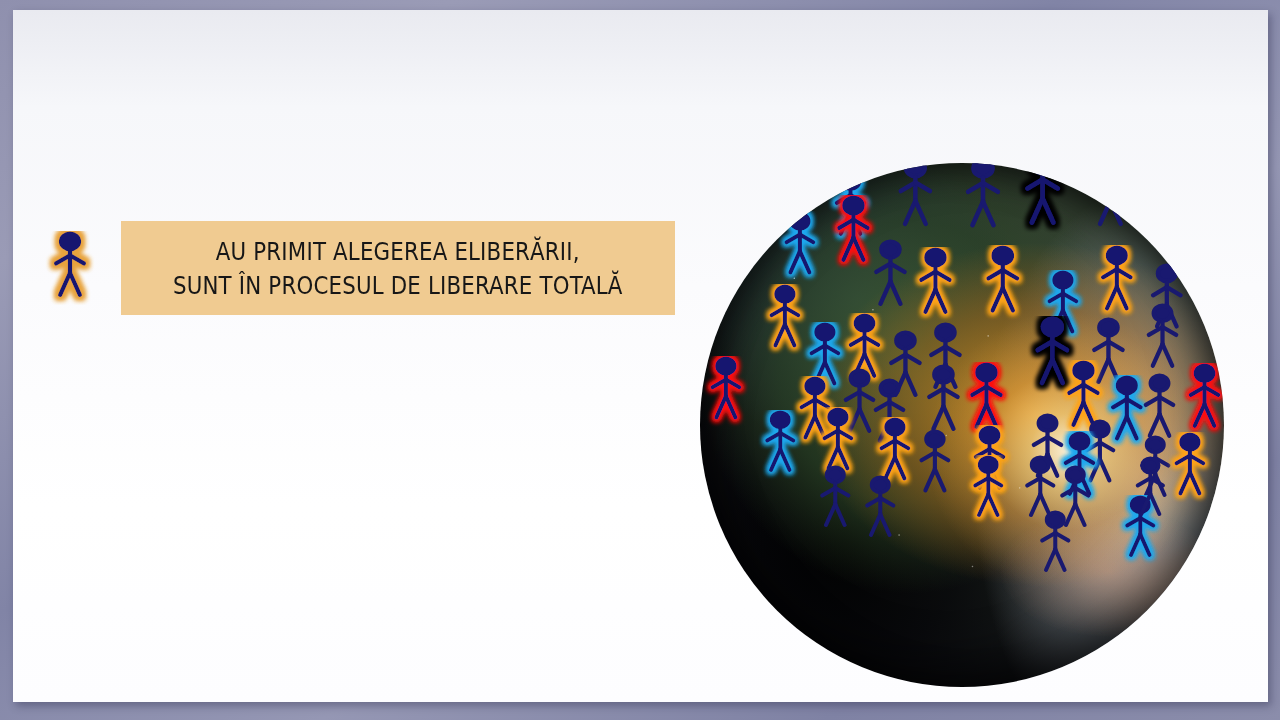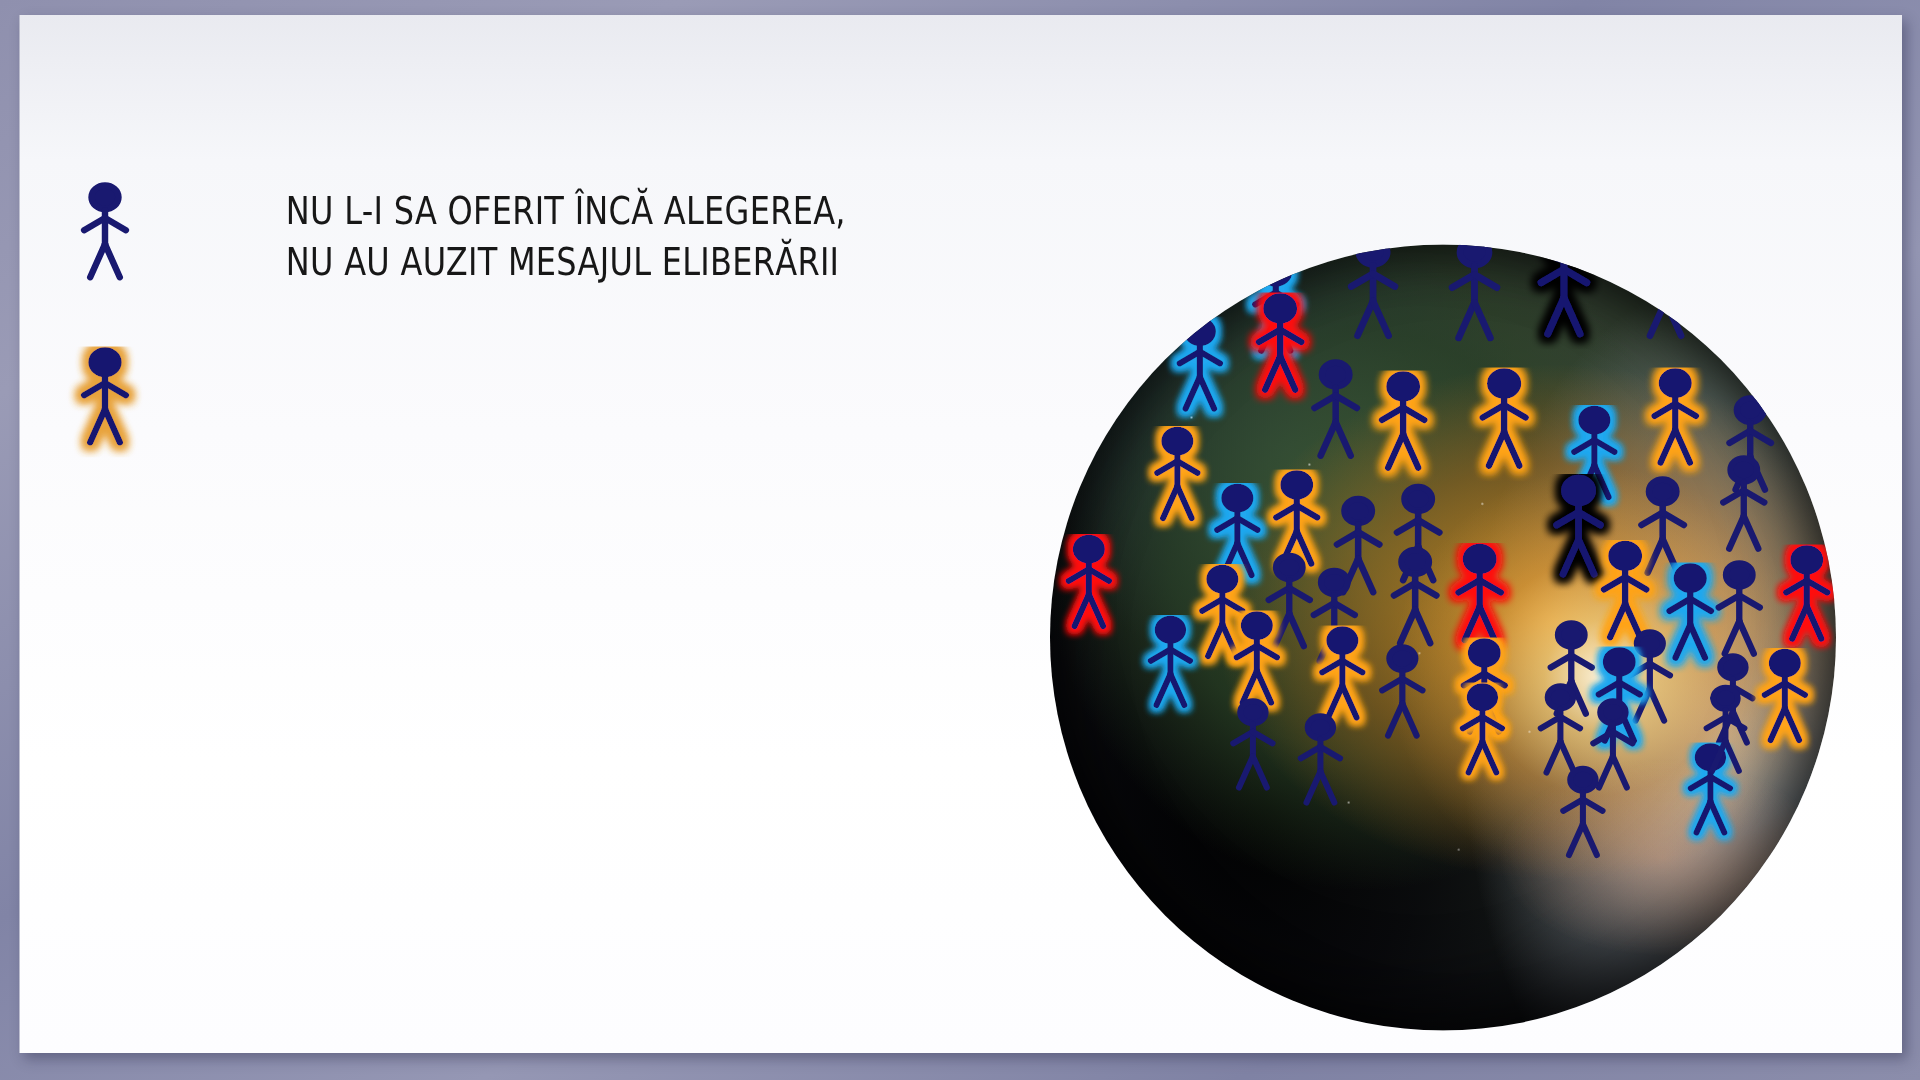--- a/index.html
+++ b/index.html
@@ -1143,39 +1143,20 @@
       <line x1="50" y1="72" x2="67" y2="110"></line>
     </g>
               </g>
           </svg></span>
         </div>
       </div>
 
   </div>
 
 
-  <div class="bullet-row" id="bullet-row-1">
-    <div class="bullet-icon-slot">
-      <span class="figure-wrap" id="bullet-icon-1"><svg width="58" height="74.24" viewBox="0 0 100 128" xmlns="http://www.w3.org/2000/svg">
-            <defs></defs>
-            <g>
-    <g fill="#191970" stroke="#191970" stroke-width="7.4" stroke-linecap="round" stroke-linejoin="round">
-      <ellipse cx="50" cy="18" rx="15.5" ry="13.5"></ellipse>
-      <line x1="50" y1="33" x2="50" y2="72"></line>
-      <line x1="50" y1="42" x2="26" y2="56"></line>
-      <line x1="50" y1="42" x2="74" y2="56"></line>
-      <line x1="50" y1="72" x2="33" y2="110"></line>
-      <line x1="50" y1="72" x2="67" y2="110"></line>
-    </g>
-            </g>
-          </svg></span>
-    </div>
-    <div class="bullet-text" id="bullet-text-1">NU L-I SA OFERIT ÎNCĂ ALEGEREA,
-NU AU AUZIT MESAJUL ELIBERĂRII</div>
-  </div>
 
   <div class="bullet-row" id="bullet-row-2">
     <div class="bullet-icon-slot">
       <span class="figure-wrap" id="bullet-icon-2"><svg width="58" height="74.24" viewBox="0 0 100 128" xmlns="http://www.w3.org/2000/svg">
             <defs>
               <filter id="g1" x="-75%" y="-75%" width="250%" height="250%">
          <feMorphology in="SourceAlpha" operator="dilate" radius="4.5" result="d"></feMorphology>
          <feGaussianBlur in="d" stdDeviation="4.95" result="b"></feGaussianBlur>
          <feFlood flood-color="#e8a33d" flood-opacity="1" result="c"></feFlood>
          <feComposite in="c" in2="b" operator="in" result="glow"></feComposite>
@@ -1191,15 +1172,19 @@
       <ellipse cx="50" cy="18" rx="15.5" ry="13.5"></ellipse>
       <line x1="50" y1="33" x2="50" y2="72"></line>
       <line x1="50" y1="42" x2="26" y2="56"></line>
       <line x1="50" y1="42" x2="74" y2="56"></line>
       <line x1="50" y1="72" x2="33" y2="110"></line>
       <line x1="50" y1="72" x2="67" y2="110"></line>
     </g>
             </g>
           </svg></span>
     </div>
+    <div id="bullet-box-2">
+      <div class="bullet-text" id="bullet-text-2">AU PRIMIT ALEGEREA ELIBERĂRII,
+SUNT ÎN PROCESUL DE LIBERARE TOTALĂ</div>
+    </div>
   </div>
 
 </div>
 
 </body></html>

